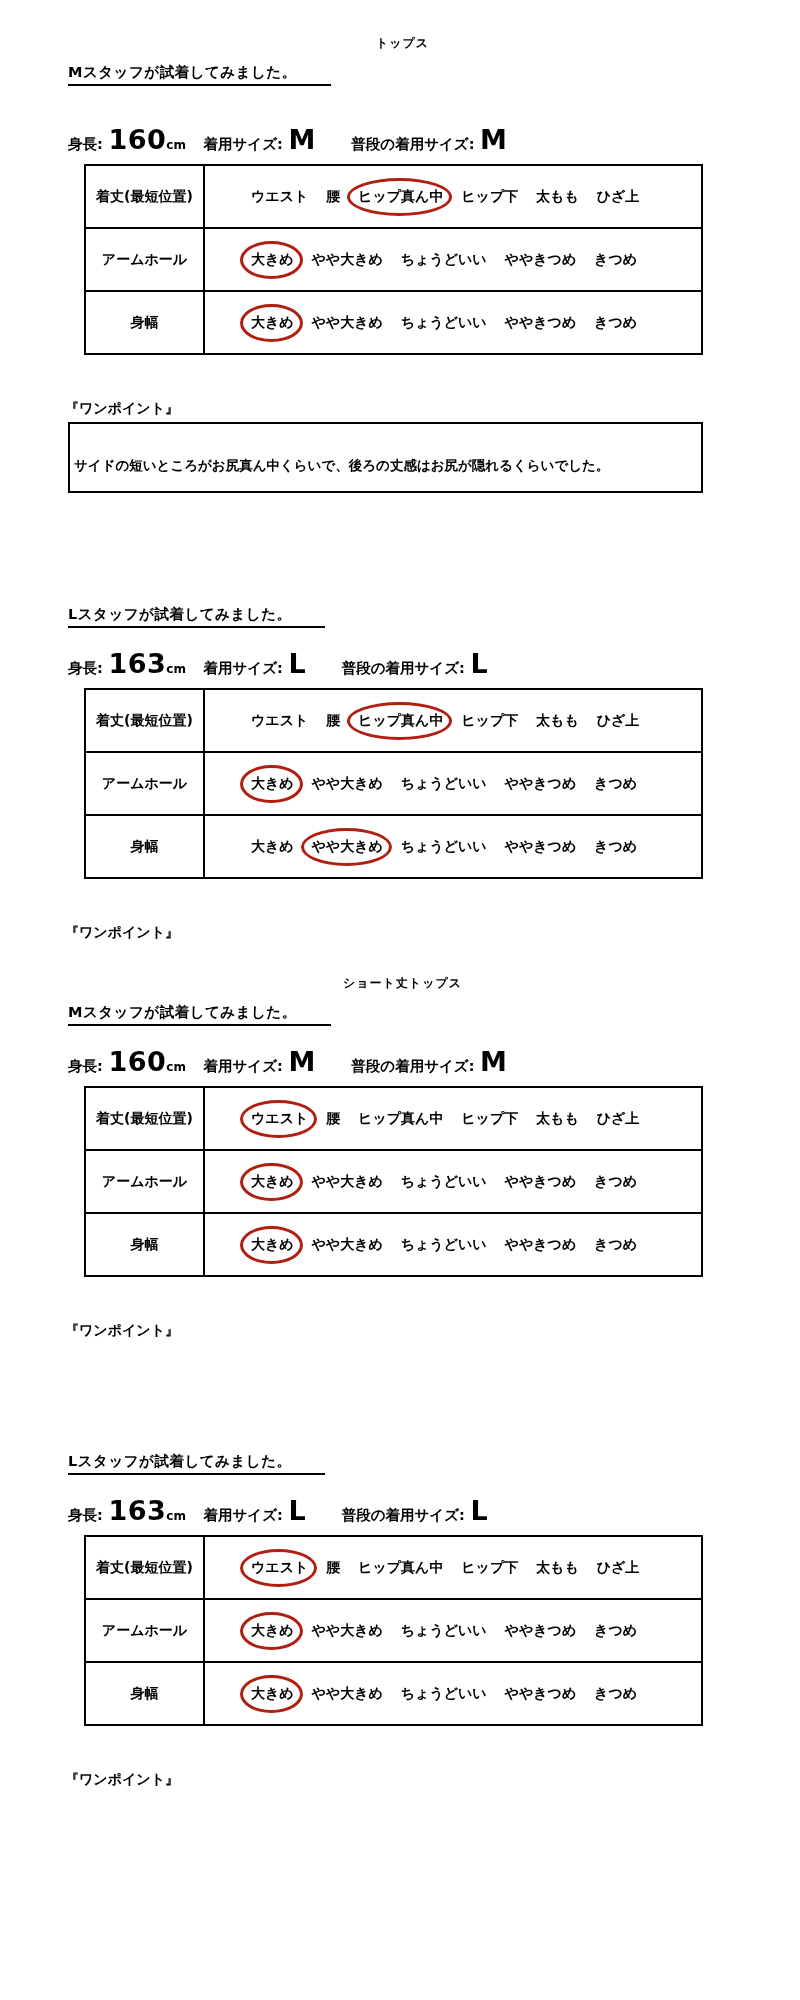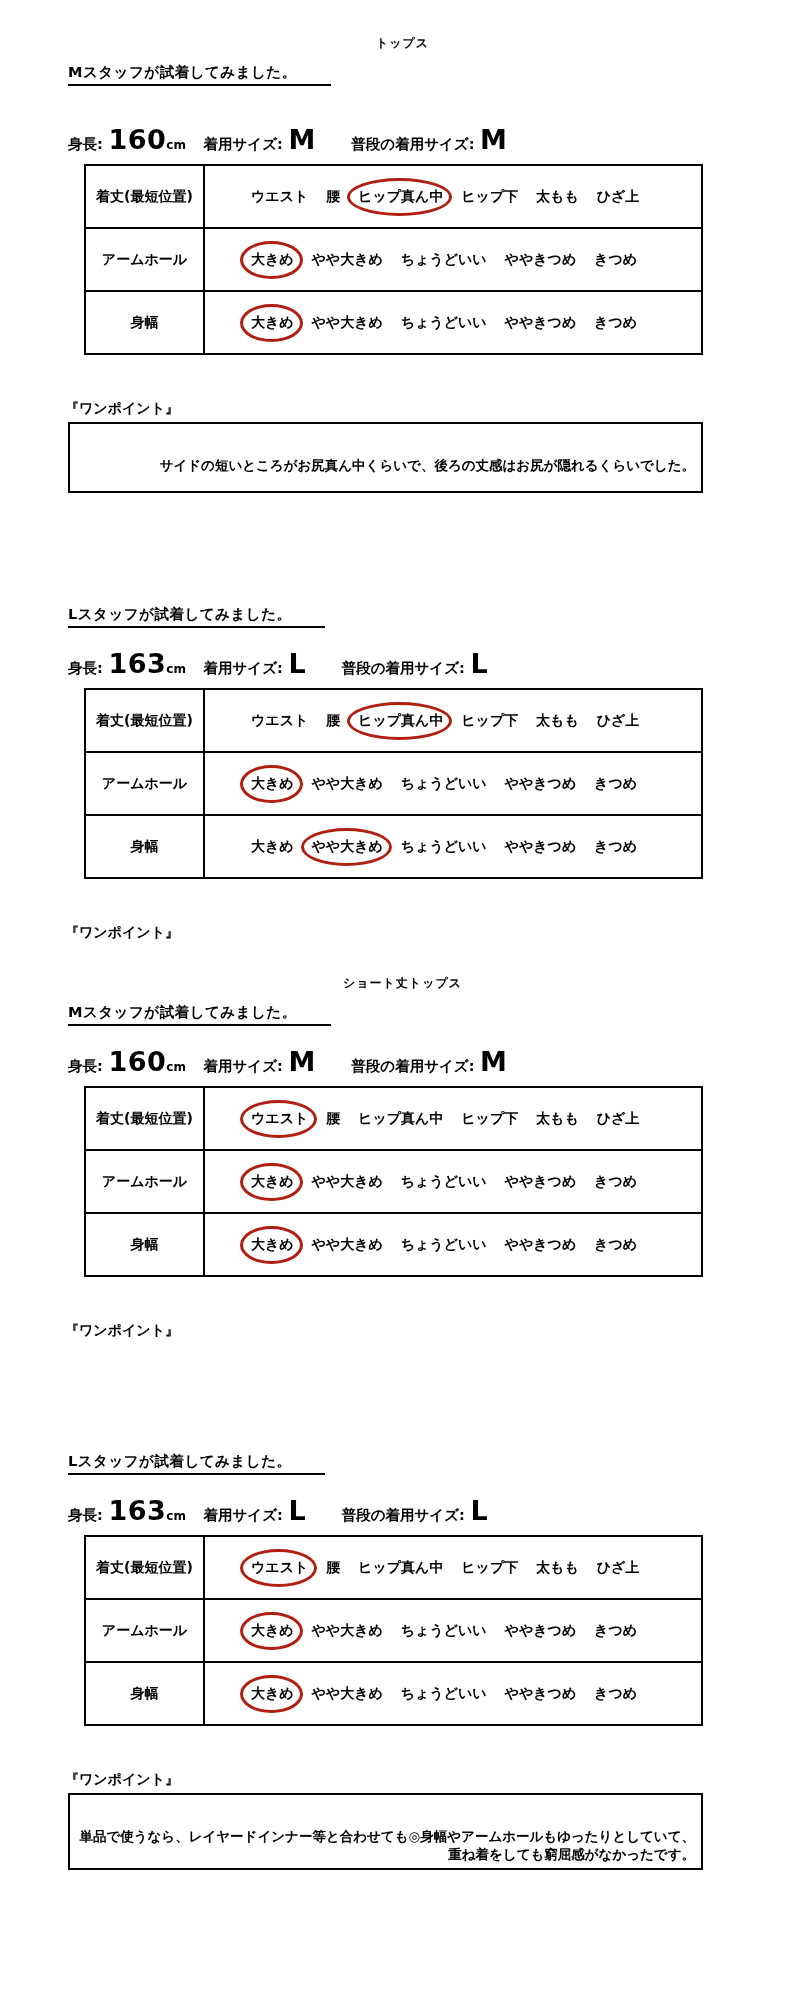--- a/index.html
+++ b/index.html
@@ -75,21 +75,20 @@
   .onepoint-label {
     font-size: 14px;
     margin: 45px 0 0 -3px;
   }
   .comment-box {
     margin-top: 4px;
     width: 635px;
     min-height: 71px;
     border: 2px solid var(--border-color);
     padding: 32px 6px 5px 4px;
-    text-align: right;
   }
   .comment-text {
     margin: 0;
     font-size: 13.5px;
     line-height: 1.35;
   }
 </style>
 </head>
 <body>
 
@@ -291,16 +290,13 @@
           <span class="opt">やや大きめ</span>
           <span class="opt">ちょうどいい</span>
           <span class="opt">ややきつめ</span>
           <span class="opt">きつめ</span>
         </td>
       </tr>
     </tbody>
   </table>
 
   <div class="onepoint-label">『ワンポイント』</div>
-  <div class="comment-box">
-    <p class="comment-text">単品で使うなら、レイヤードインナー等と合わせても◎身幅やアームホールもゆったりとしていて、重ね着をしても窮屈感がなかったです。</p>
-  </div>
 </section>
 
 </body></html>

